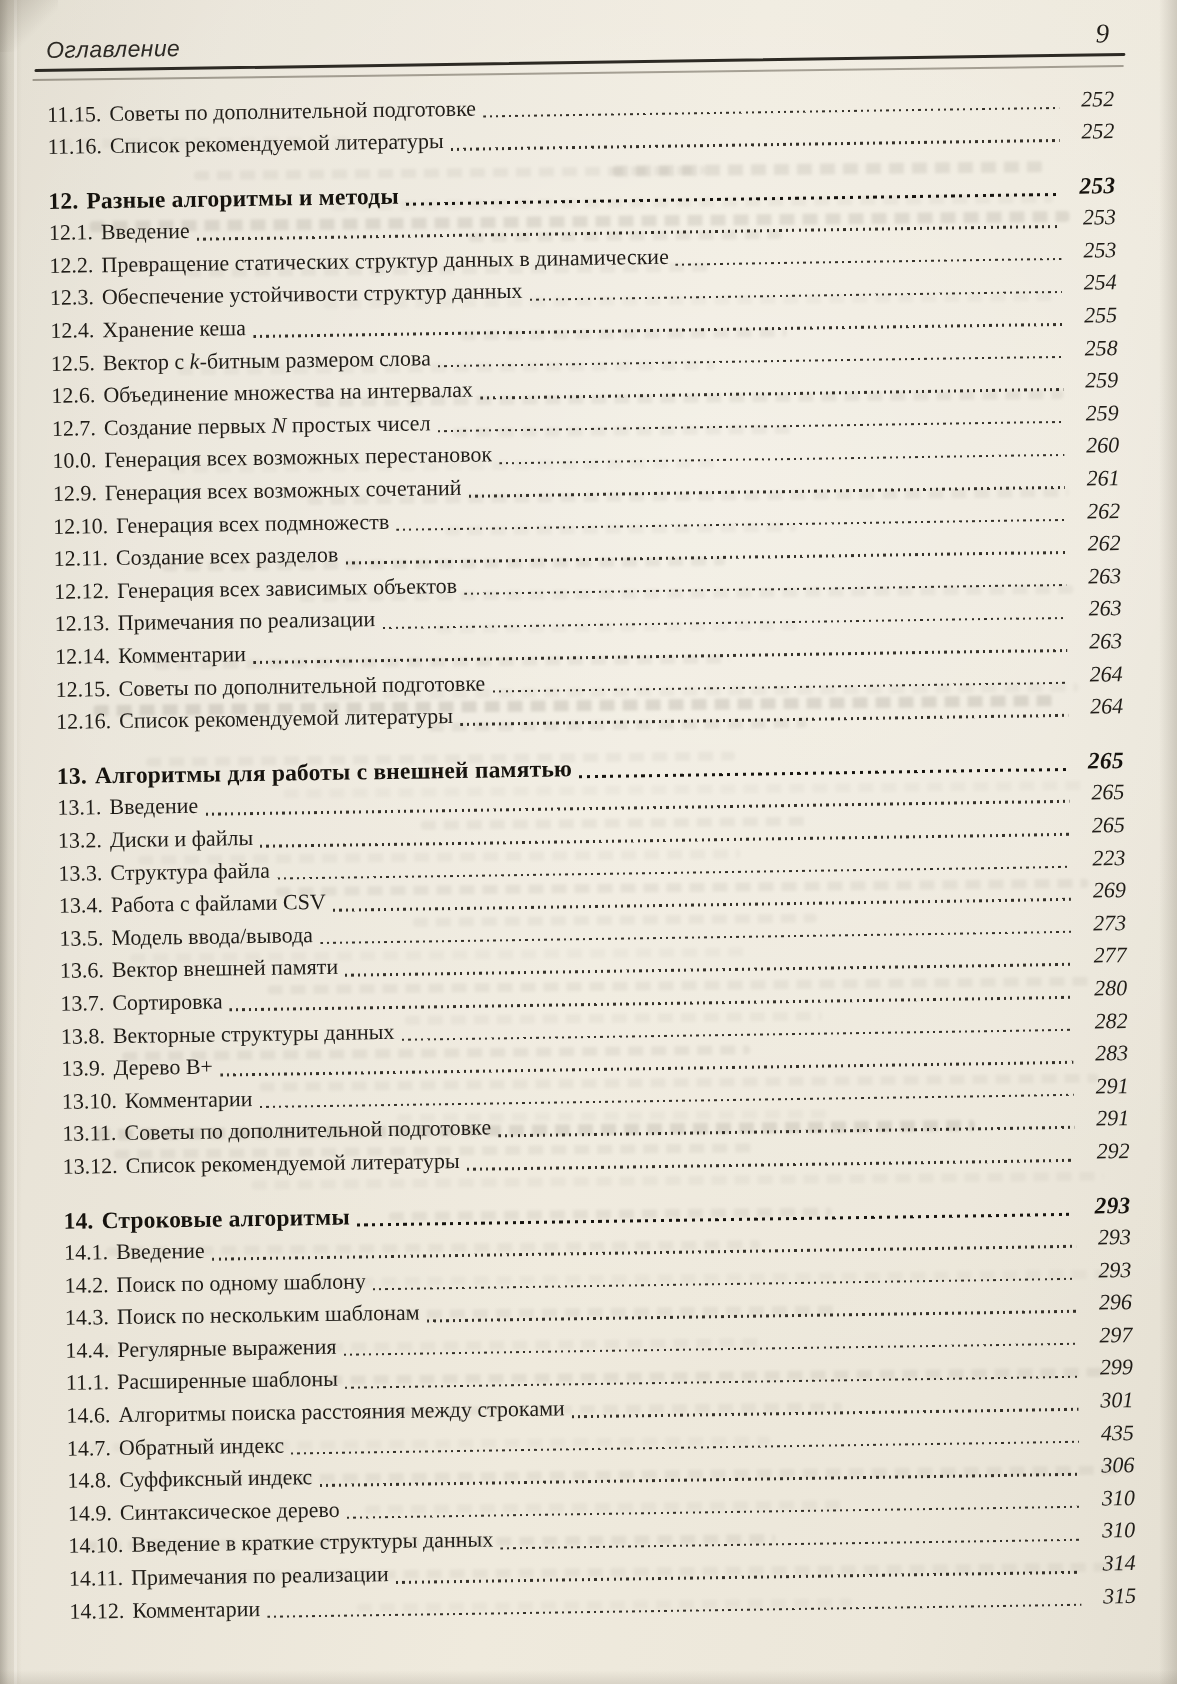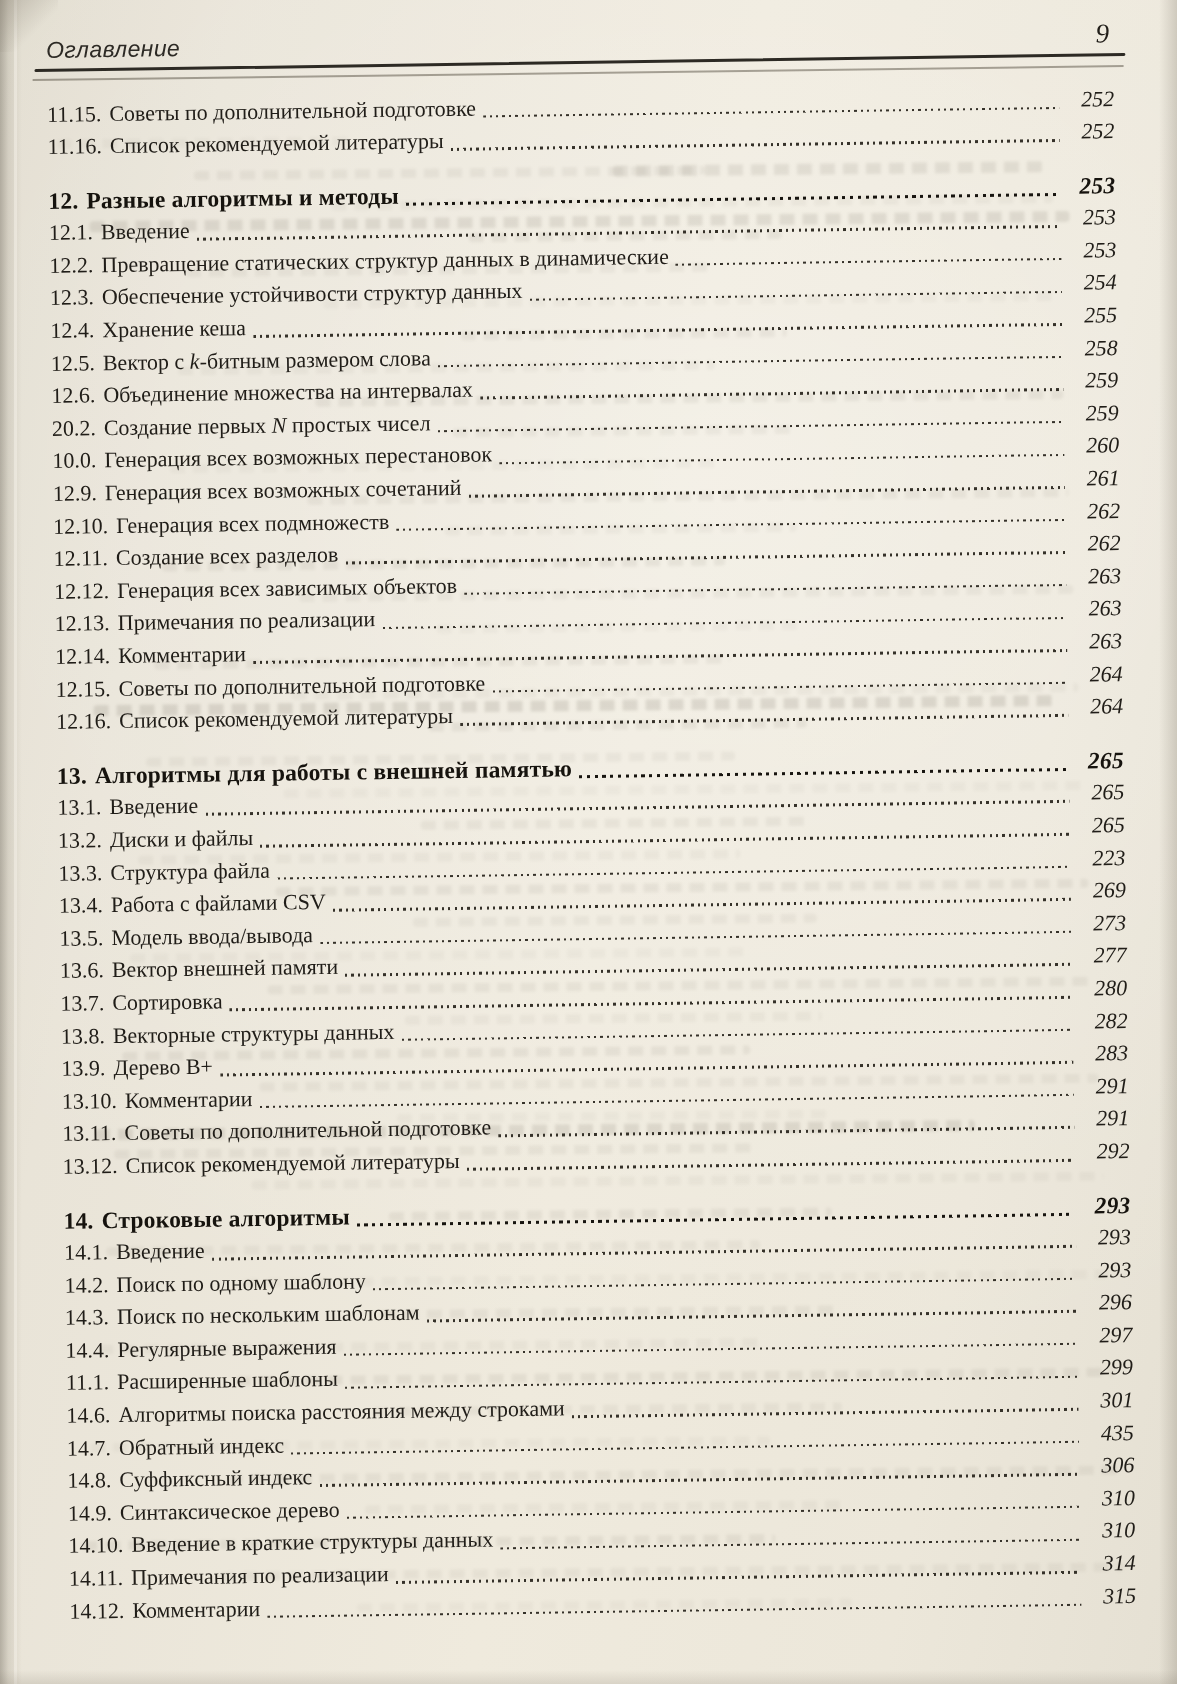--- a/index.html
+++ b/index.html
@@ -170,21 +170,21 @@
           <span class="leader"></span>
           <span class="pg">258</span>
         </div>
         <div class="row">
           <span class="num">12.6.</span>
           <span class="lbl">Объединение множества на интервалах</span>
           <span class="leader"></span>
           <span class="pg">259</span>
         </div>
         <div class="row">
-          <span class="num">20.2.</span>
+          <span class="num">12.7.</span>
           <span class="lbl"><span>Создание первых </span><span class="it">N</span><span> простых чисел</span></span>
           <span class="leader"></span>
           <span class="pg">259</span>
         </div>
         <div class="row">
           <span class="num">10.0.</span>
           <span class="lbl">Генерация всех возможных перестановок</span>
           <span class="leader"></span>
           <span class="pg">260</span>
         </div>

